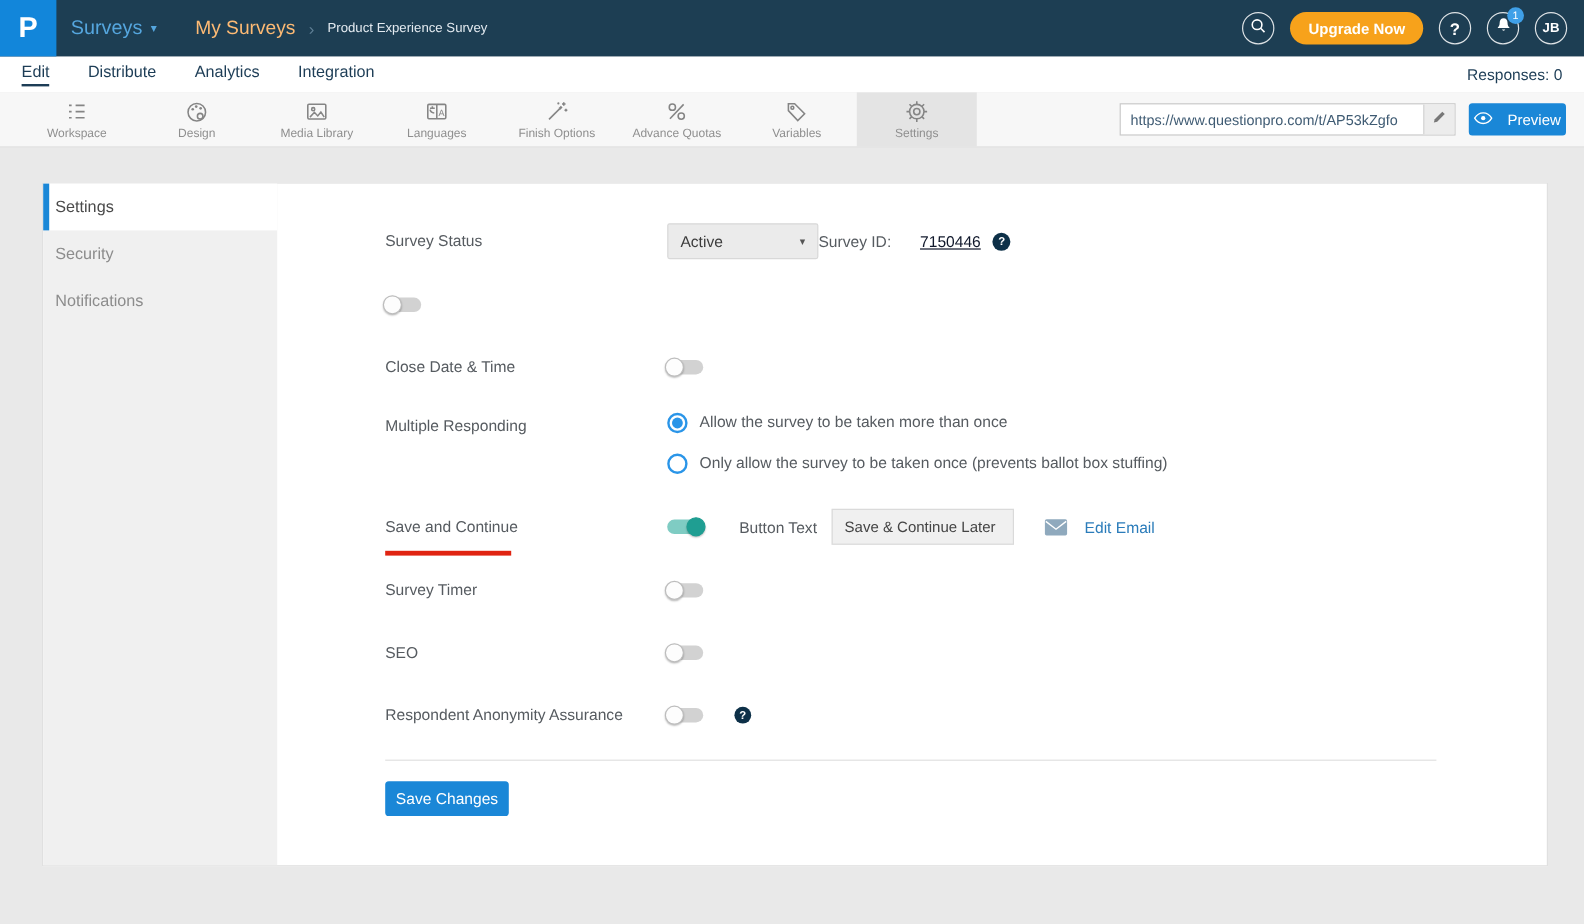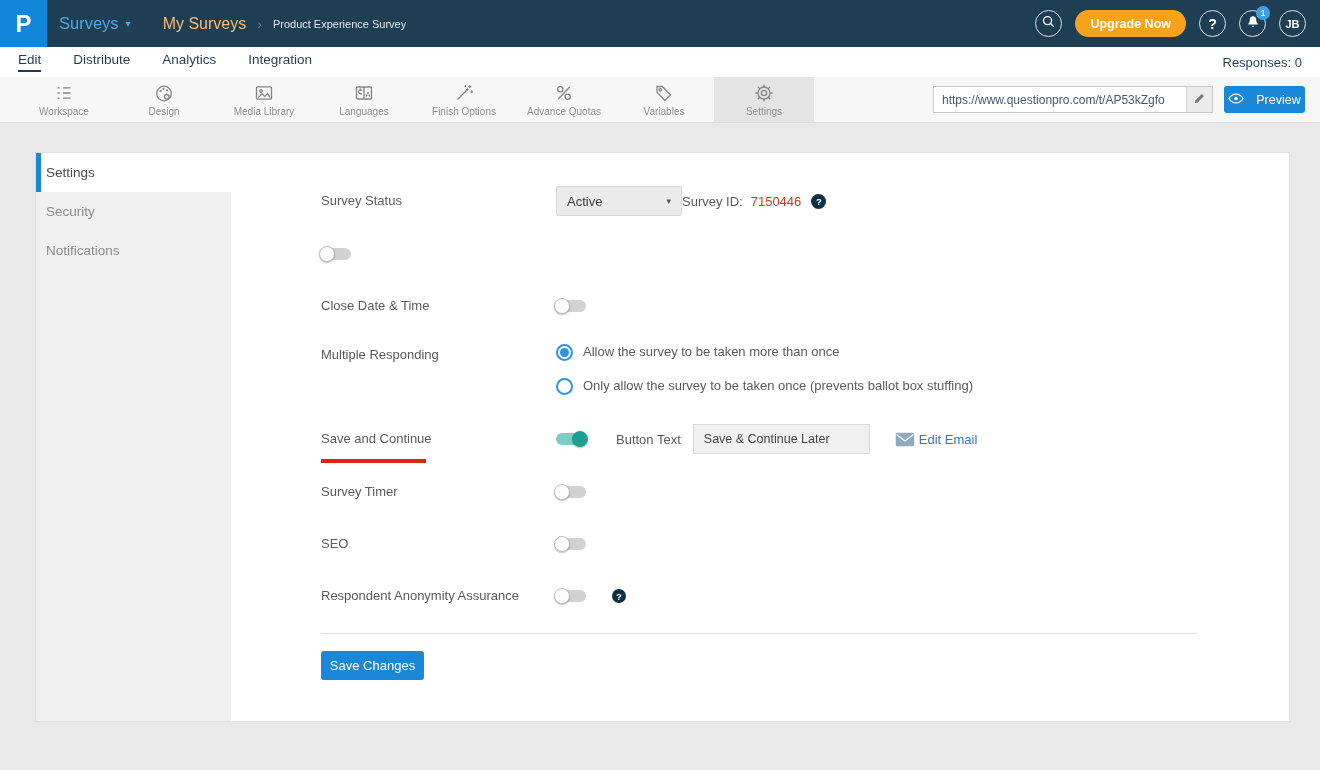--- a/index.html
+++ b/index.html
@@ -71,21 +71,21 @@
   .side-item.active { background:#fff; color:#4a4a4a; border-left:5px solid #1a87d7; padding-left:5px; }
 
   .content { position:absolute; left:195px; top:0; right:0; bottom:0; padding:33px 92px 0 90px; }
   .row { display:flex; align-items:center; margin-bottom:24px; min-height:28px; }
   .row-label { width:235px; flex:none; font-size:13px; color:#565b60; position:relative; line-height:18px; }
 
   .select { width:126px; height:30px; background:#ebebeb; border:1px solid #d8d8d8; border-radius:2px;
             display:flex; align-items:center; padding:0 10px; font-size:13px; color:#3c3c3c; cursor:pointer; }
   .select .caret { margin-left:auto; font-size:9px; color:#555; }
   .sid-label { margin-left:0; font-size:13px; color:#565b60; }
-  .sid-value { margin-left:8px; font-size:13px; color:#c2410c; }
+  .sid-value { margin-left:24px; font-size:13px; color:#0f172a;text-decoration:underline; }
   .qmark { width:15px; height:15px; border-radius:50%; background:#0d3048; color:#fff; font-size:9.5px;
            font-weight:bold; display:flex; align-items:center; justify-content:center; margin-left:10px; cursor:pointer; }
   .qmark.small { width:14px; height:14px; margin-left:26px; }
 
   .toggle { position:relative; width:30px; height:12px; border-radius:6px; background:#d2d2d2; flex:none; cursor:pointer; }
   .toggle .knob { position:absolute; top:-2.5px; left:-2px; width:16px; height:16px; border-radius:50%;
                   background:#fdfdfd; border:1px solid #bdbdbd; box-shadow:0 1px 1.5px rgba(0,0,0,.25); }
   .toggle.on { background:#7fccc3; }
   .toggle.on .knob { left:auto; right:-2px; background:#1f9e92; border-color:#1f9e92; }
 
@@ -94,24 +94,24 @@
   .radio-col { display:flex; flex-direction:column; gap:12px; }
   .radio-line { display:flex; align-items:flex-start; height:22px; cursor:pointer; }
   .radio { width:17px; height:17px; border:2px solid #2a95e8; border-radius:50%; flex:none; position:relative; }
   .radio.checked::after { content:""; position:absolute; left:2px; top:2px; width:9px; height:9px;
                           border-radius:50%; background:#2a95e8; }
   .radio-label { margin-left:10px; font-size:13px; color:#565b60; }
 
   .red-underline { position:absolute; left:0; bottom:-15px; width:105px; height:4px; background:#e02412; }
 
   .bt-label { margin-left:30px; font-size:13px; color:#565b60; }
-  .bt-input { margin-left:12px; width:177px; height:30px; background:#f0f0f0; border:1px solid #dadada;
+  .bt-input { margin-left:12px; width:152px; height:30px; background:#f0f0f0; border:1px solid #dadada;
               font-size:12.5px; color:#444; padding:0 10px; font-family:"Liberation Sans", sans-serif; }
   .env-icon { margin-left:25px; display:flex; align-items:center; }
-  .edit-email { margin-left:4px; font-size:13px; color:#2b7cba; cursor:pointer; text-decoration:none; }
+  .edit-email { margin-left:14px; font-size:13px; color:#2b7cba; cursor:pointer; text-decoration:none; }
 
   .divider { border-top:1px solid #e0e0e0; margin-bottom:0; }
   .save-btn { margin-top:17px; width:103px; height:29px; background:#1a87d7; border:none; border-radius:3px;
               color:#fff; font-size:13px; cursor:pointer; font-family:"Liberation Sans", sans-serif; }
 </style>
 </head>
 <body>
 
 <div class="topbar">
   <div class="logo">

